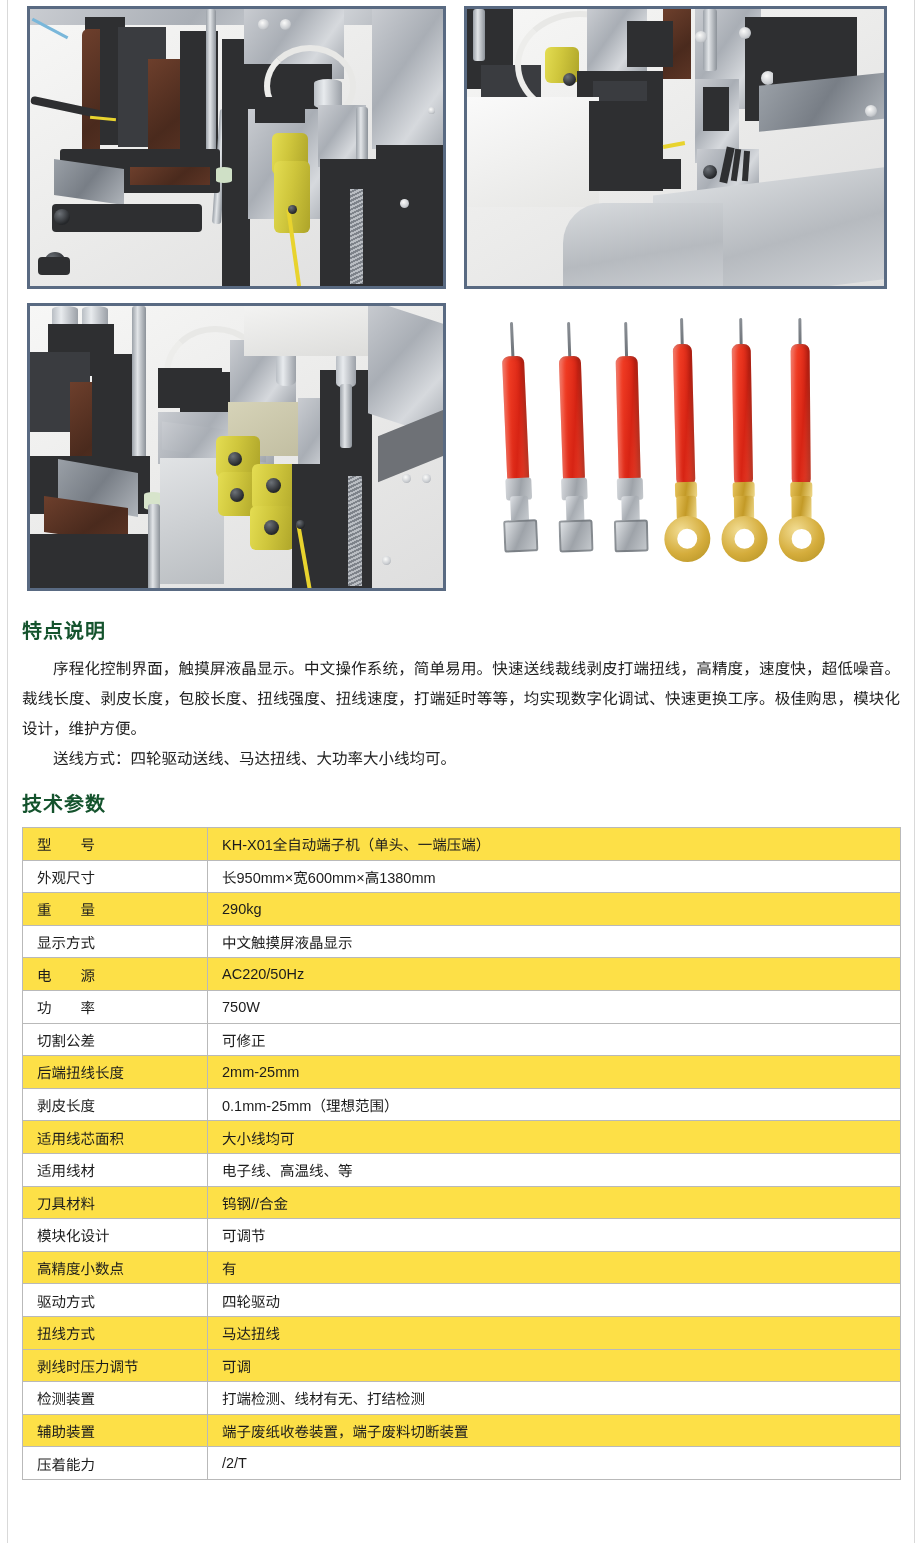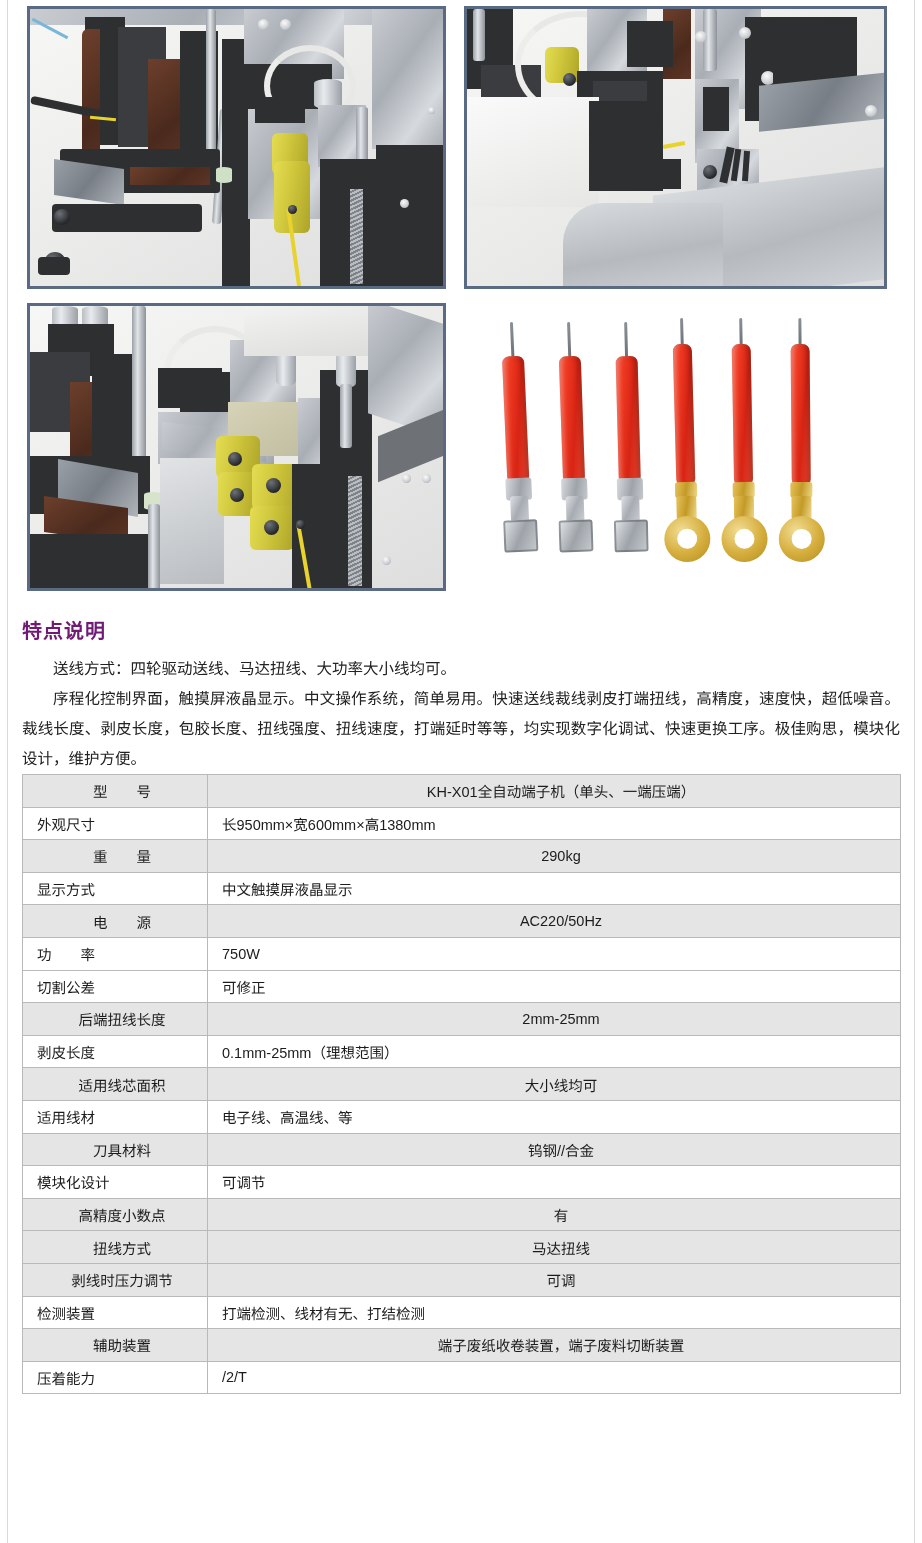--- a/index.html
+++ b/index.html
@@ -130,21 +130,21 @@
   .ws .ring::after {
     content:""; position:absolute; left:50%; top:50%;
     width:44%; height:44%; transform:translate(-50%,-50%);
     border-radius:50%; background:#ffffff;
   }
 
   
   .section-heading {
     font-size: 20px;
     font-weight: bold;
-    color: #701a75;
+    color: #14532d;
     margin: 0;
     padding: 0 0 10px 22px;
     letter-spacing: 1px;
   }
   #features-heading { padding-top: 10px; }
   #specs-heading { padding-top: 14px; }
 
   .body-copy {
     padding: 0 22px 0 22px;
     font-size: 15.5px;
@@ -169,21 +169,21 @@
   table.spec td {
     border: 1px solid #b9b9b9;
     font-size: 14.5px;
     color: #1c1c1c;
     padding: 0 0 0 14px;
     vertical-align: middle;
     white-space: nowrap;
     overflow: hidden;
   }
   table.spec td.k { width: 170px; }
-  table.spec tr.odd td  { background: #e5e5e5; text-align: center; }
+  table.spec tr.odd td  { background: #fde047; }
   table.spec tr.even td { background: #ffffff; }
 </style>
 </head>
 <body>
 
 <div class="page-rule left"></div>
 <div class="page-rule right"></div>
 
 <div class="page">
 
@@ -380,24 +380,25 @@
             <div class="ring" style="top:210px;width:46px;height:46px;"></div>
           </div>
         </div>
       </div>
     </div>
   </div>
 
   <h2 class="section-heading" id="features-heading">特点说明</h2>
 
   <div class="body-copy">
+    <p>序程化控制界面，触摸屏液晶显示。中文操作系统，简单易用。快速送线裁线剥皮打端扭线，高精度，速度快，超低噪音。 裁线长度、剥皮长度，包胶长度、扭线强度、扭线速度，打端延时等等，均实现数字化调试、快速更换工序。极佳购思，模块化设计，维护方便。</p>
     <p>送线方式：四轮驱动送线、马达扭线、大功率大小线均可。</p>
-    <p>序程化控制界面，触摸屏液晶显示。中文操作系统，简单易用。快速送线裁线剥皮打端扭线，高精度，速度快，超低噪音。 裁线长度、剥皮长度，包胶长度、扭线强度、扭线速度，打端延时等等，均实现数字化调试、快速更换工序。极佳购思，模块化设计，维护方便。</p>
   </div>
 
+  <h2 class="section-heading" id="specs-heading">技术参数</h2>
 
   <div class="spec-wrap">
     <table class="spec">
       <tbody id="spec-body">
           <tr class="odd">
             <td class="k">型　　号</td>
             <td>KH-X01全自动端子机（单头、一端压端）</td>
           </tr>
           <tr class="even">
             <td class="k">外观尺寸</td>
@@ -444,20 +445,24 @@
             <td>钨钢//合金</td>
           </tr>
           <tr class="even">
             <td class="k">模块化设计</td>
             <td>可调节</td>
           </tr>
           <tr class="odd">
             <td class="k">高精度小数点</td>
             <td>有</td>
           </tr>
+          <tr class="even">
+            <td class="k">驱动方式</td>
+            <td>四轮驱动</td>
+          </tr>
           <tr class="odd">
             <td class="k">扭线方式</td>
             <td>马达扭线</td>
           </tr>
           <tr class="odd">
             <td class="k">剥线时压力调节</td>
             <td>可调</td>
           </tr>
           <tr class="even">
             <td class="k">检测装置</td>

